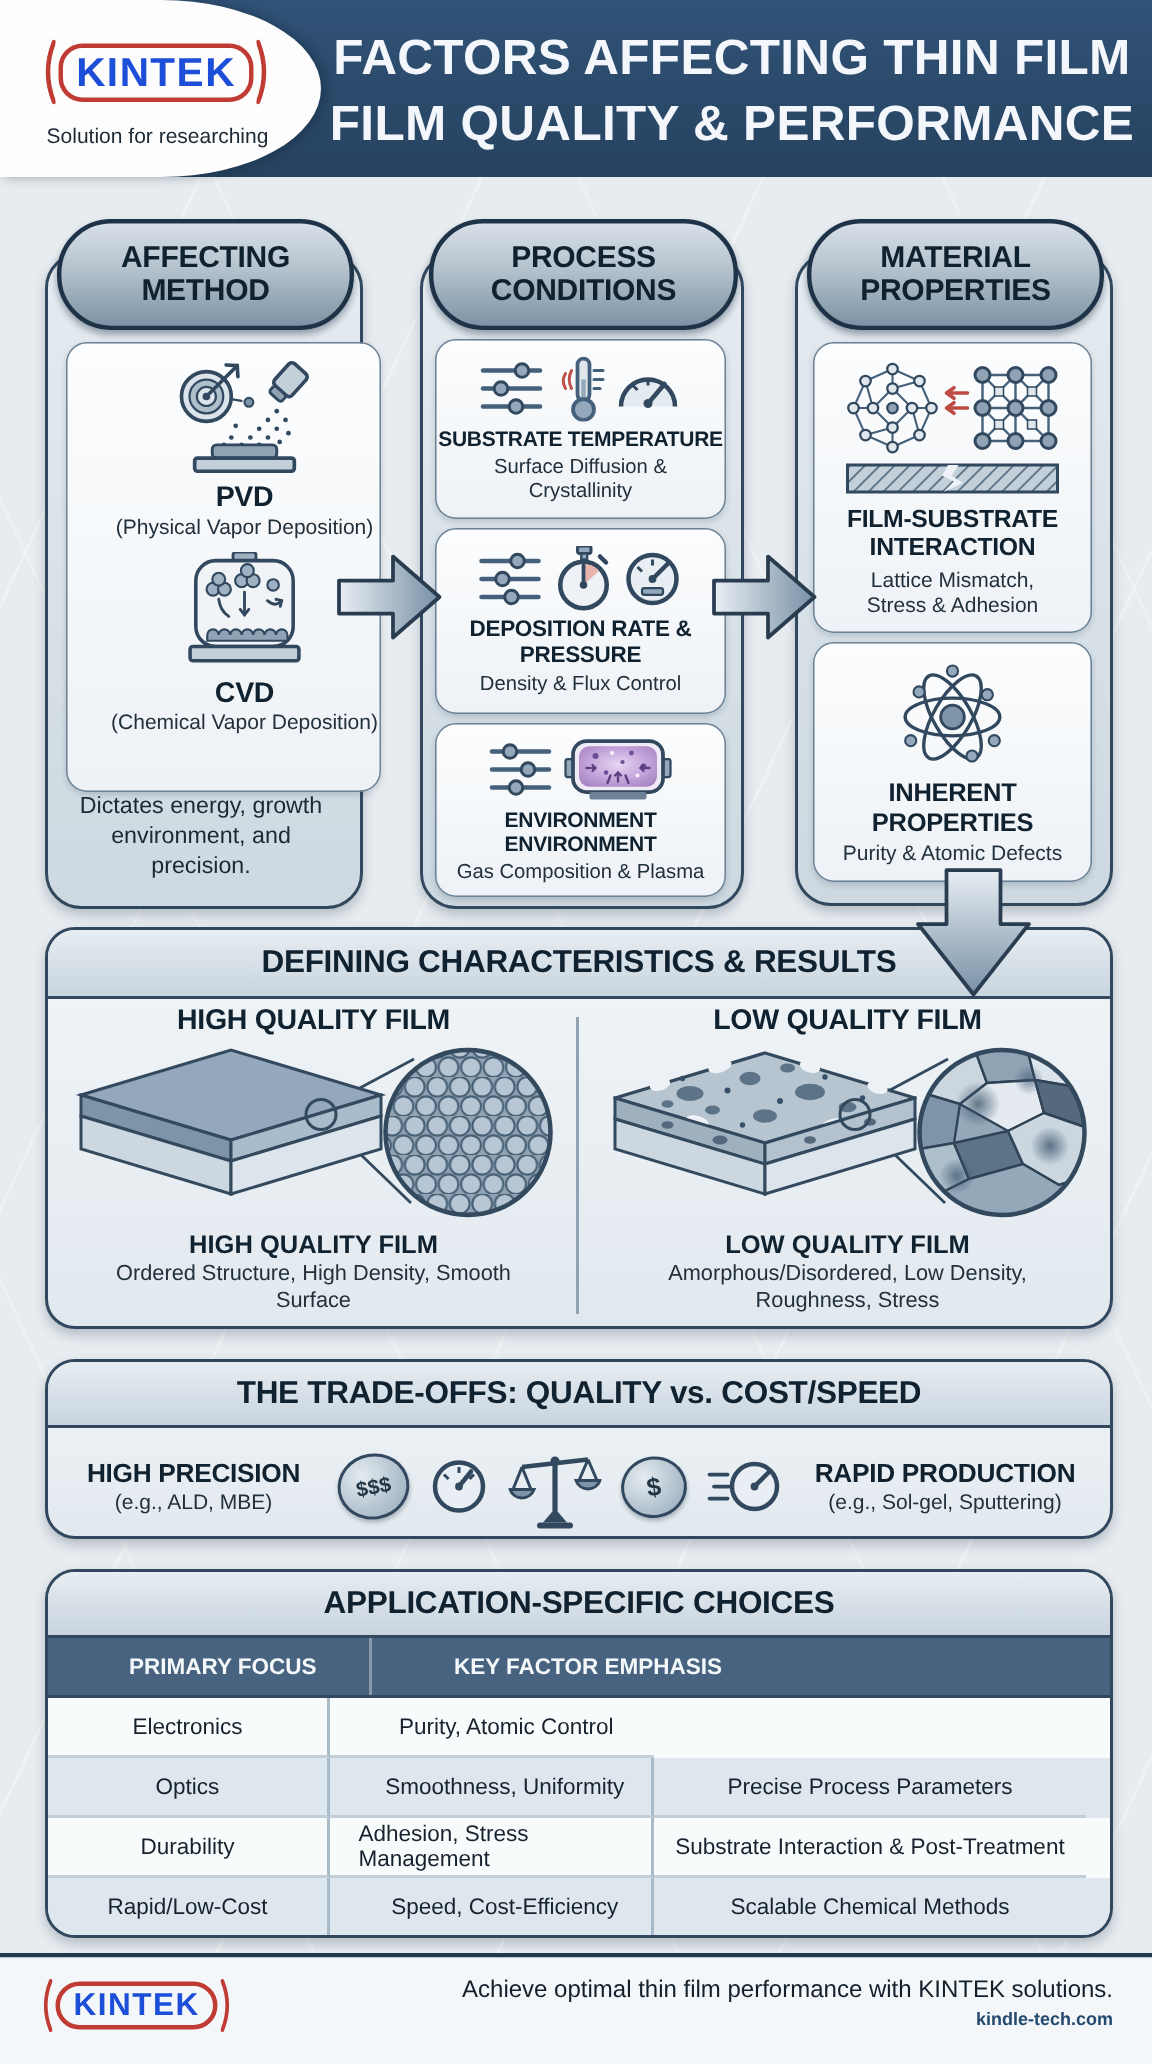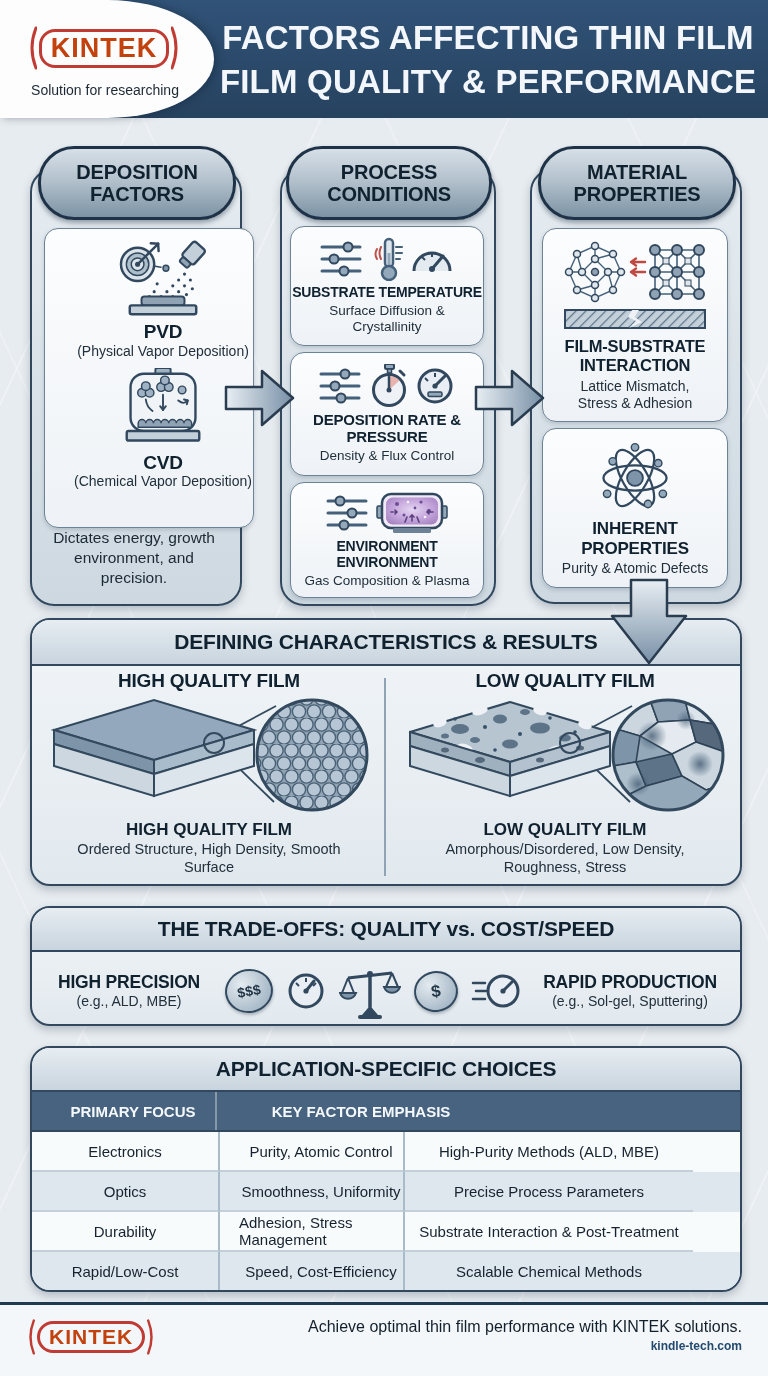--- a/index.html
+++ b/index.html
@@ -11,21 +11,21 @@
       repeating-linear-gradient(65deg, rgba(255,255,255,.4) 0 2px, transparent 2px 220px);
     opacity:.6;}
   .abs{position:absolute;}
   .center{text-align:center;}
 
   
   .header{left:0;top:0;width:768px;height:118px;background:linear-gradient(180deg,#315378 0%,#26425f 100%);}
   .header-left{left:0;top:0;width:214px;height:118px;background:#fdfdfd;
     border-radius:0 108px 108px 0 / 0 60px 60px 0;box-shadow:3px 0 8px rgba(10,25,40,.35);}
   .logo{display:flex;align-items:center;justify-content:center;gap:2px;}
-  .logo-box{border:3px solid #bf3b33;border-radius:16px;padding:1px 9px;color:#c2410c;
+  .logo-box{border:3px solid #bf3b33;border-radius:16px;padding:1px 9px;color:#1d4ed8;
     font-weight:700;letter-spacing:1px;}
   .logo-paren{stroke:#bf3b33;fill:none;stroke-width:3;stroke-linecap:round;}
   .hdr-logo{left:18px;top:26px;width:172px;}
   .hdr-logo .logo-box{font-size:27px;}
   .tagline{left:8px;top:82px;width:194px;font-size:14px;color:#1c2834;}
   .hdr-title{left:214px;top:16px;width:548px;font-size:33px;line-height:1.32;font-weight:700;
     color:#f3f7fb;letter-spacing:.2px;}
 
   
   .pill{height:68px;border:3px solid #1f3348;border-radius:36px;z-index:4;
@@ -69,21 +69,21 @@
   .coin.big{width:44px;height:40px;font-size:14px;transform:rotate(-10deg);}
   .coin.small{width:40px;height:37px;font-size:17px;transform:rotate(-8deg);}
 
   
   .tbl-head{display:flex;height:38px;background:#47637f;border-bottom:2px solid #31485e;}
   .tbl-head .cell{color:#f4f8fb;font-weight:700;font-size:15px;display:flex;align-items:center;justify-content:center;
     border-right:2px solid rgba(255,255,255,.35);box-sizing:border-box;}
   .tbl-row{display:flex;height:40px;}
   .tbl-row .cell{font-size:15px;display:flex;align-items:center;justify-content:center;
     border-right:2px solid #a9bac8;border-bottom:2px solid #c3cfd9;box-sizing:border-box;color:#16222e;}
-  .cell.c1{width:188px;}.cell.c2{width:185px;padding-left:19px;}.cell.c3{width:288px;}
+  .cell.c1{width:188px;}.cell.c2{width:216px;padding-left:19px;}.cell.c3{width:288px;}
   .cell:last-child{border-right:none!important;}
   .row-even{background:#f8fbfc;}
   .row-odd{background:#dfe7ee;}
 
   
   .footline{left:0;top:1302px;width:768px;height:3px;background:#203a52;}
   .footer{left:0;top:1305px;width:768px;height:71px;background:#f3f7f9;}
   .ftr-logo{left:26px;top:14px;}
   .ftr-logo .logo-box{font-size:21px;}
   .ftr-text{right:26px;top:10px;text-align:right;line-height:1.45;}
@@ -108,21 +108,21 @@
     </div>
     <div class="abs tagline center">Solution for researching</div>
   </div>
   <div class="abs hdr-title center">
     <div>FACTORS AFFECTING THIN FILM</div>
     <div>FILM QUALITY &amp; PERFORMANCE</div>
   </div>
 </div>
 
 <div class="abs colbox" style="left:30px;width:208px;"></div>
-<div class="abs pill" style="left:38px;top:146px;width:192px;">DEPOSITION FACTORS</div>
+<div class="abs pill" style="left:38px;top:146px;width:192px;">AFFECTING METHOD</div>
 
 <div class="abs card" style="left:44px;top:228px;width:180px;height:292px;padding-top:6px;padding-left:28px;">
   <svg width="112" height="86" viewBox="0 0 112 88">
     <circle cx="30" cy="30" r="17" fill="#dbe4ea" stroke="#31485e" stroke-width="2.5"></circle>
     <circle cx="30" cy="30" r="11.5" fill="#aebfcc" stroke="#31485e" stroke-width="1.5"></circle>
     <circle cx="30" cy="30" r="6.5" fill="#dbe4ea" stroke="#31485e" stroke-width="1.5"></circle>
     <circle cx="30" cy="30" r="2.6" fill="#31485e"></circle>
     <line x1="31" y1="29" x2="51" y2="9" stroke="#31485e" stroke-width="2.5" stroke-linecap="round"></line>
     <line x1="51" y1="9" x2="43.5" y2="8.5" stroke="#31485e" stroke-width="2.5" stroke-linecap="round"></line>
     <line x1="51" y1="9" x2="51.5" y2="16.5" stroke="#31485e" stroke-width="2.5" stroke-linecap="round"></line>
@@ -574,21 +574,20 @@
 
 <div class="abs bigbox" style="top:1046px;height:242px;">
   <div class="bandtitle" style="height:42px;">APPLICATION-SPECIFIC CHOICES</div>
   <div class="tbl-head">
     <div class="cell c2">PRIMARY FOCUS</div>
     <div class="cell c3">KEY FACTOR EMPHASIS</div>
   </div>
   <div class="tbl-row row-even">
     <div class="cell c1">Electronics</div>
     <div class="cell c2">Purity, Atomic Control</div>
-    <div class="cell c3">High-Purity Methods (ALD, MBE)</div>
   </div>
   <div class="tbl-row row-odd">
     <div class="cell c1">Optics</div>
     <div class="cell c2">Smoothness, Uniformity</div>
     <div class="cell c3">Precise Process Parameters</div>
   </div>
   <div class="tbl-row row-even">
     <div class="cell c1">Durability</div>
     <div class="cell c2">Adhesion, Stress Management</div>
     <div class="cell c3">Substrate Interaction &amp; Post-Treatment</div>

